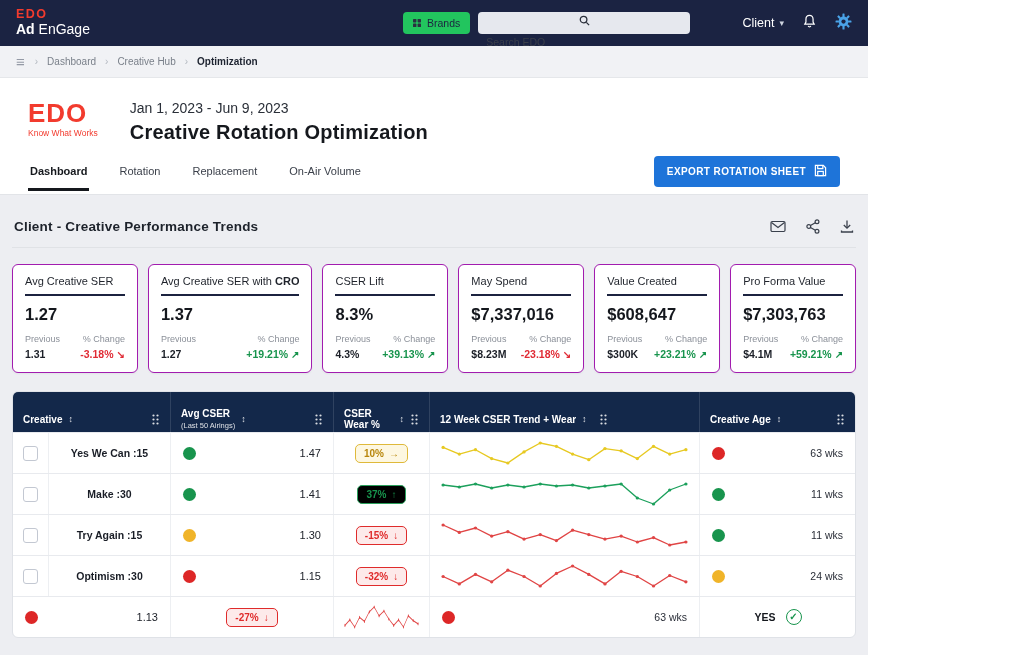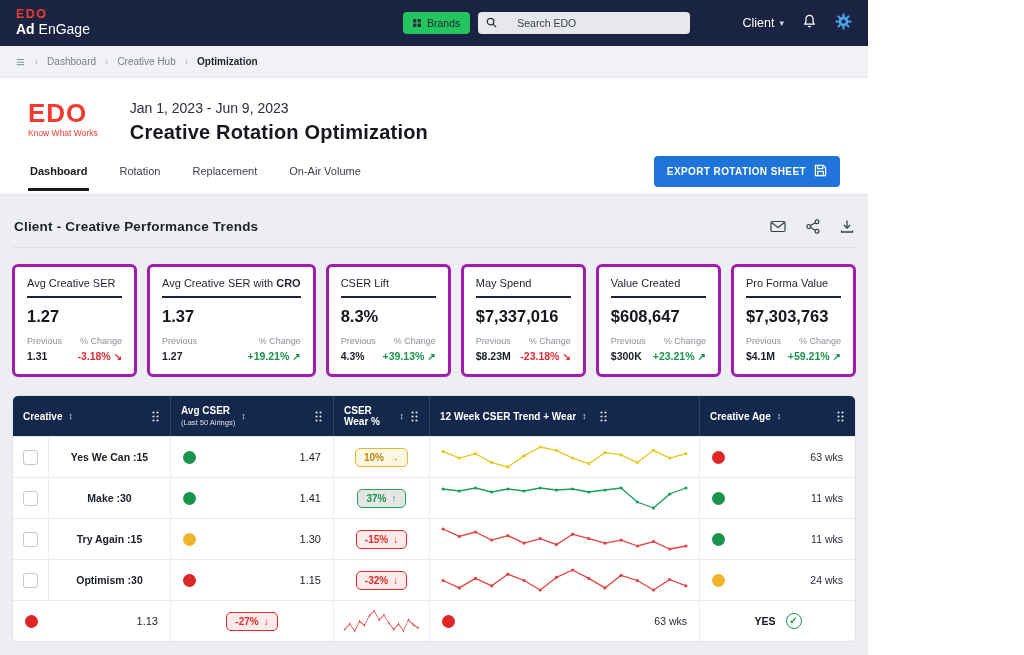--- a/index.html
+++ b/index.html
@@ -8,21 +8,21 @@
   .app { width:868px; height:655px; overflow:hidden; background:#edeef2; position:relative; }
 
   
   .topbar { height:46px; background:#1b2342; display:flex; align-items:center; padding:0 16px; position:relative; }
   .brand { line-height:1.1; cursor:pointer; }
   .brand-edo { color:#f23b2e; font-weight:bold; font-size:12.5px; letter-spacing:1.5px; }
   .brand-product { color:#fff; font-size:14px; }
   .brand-product b { font-weight:bold; }
   .topbar-center { position:absolute; left:403px; top:12px; display:flex; gap:8px; }
   .chip { height:22px; background:#22c55e; border-radius:4px; display:flex; align-items:center; gap:6px; padding:0 10px; font-size:10.5px; color:#1c2340; cursor:pointer; }
-  .searchbox { width:212px; height:22px; background:#e6e8ee; border-radius:4px; display:flex; align-items:center; gap:20px; padding:0 8px; }
+  .searchbox { width:212px; height:22px; background:#e6e8ee; border-radius:4px; display:flex; align-items:center; gap:6px; padding:0 8px;flex-direction:column; }
   .searchbox input { border:none; outline:none; background:transparent; font-size:10.5px; color:#2a2f3a; width:100%; font-family:"Liberation Sans",sans-serif; }
   .searchbox input::placeholder { color:#3a3f4a; opacity:1; }
   .topbar-right { margin-left:auto; display:flex; align-items:center; gap:18px; }
   .client { color:#fff; font-size:12.5px; display:flex; align-items:center; gap:5px; cursor:pointer; }
   .client .chev { font-size:9px; color:#cfd4e0; }
   .icon-btn { display:flex; align-items:center; cursor:pointer; }
 
   
   .crumbbar { height:32px; background:#f1f2f5; border-bottom:1px solid #e5e7ea; display:flex; align-items:center; padding:0 16px; gap:10px; }
   .hamburger { color:#949aa6; font-size:15px; cursor:pointer; }
@@ -45,36 +45,36 @@
   .export-btn { margin-left:auto; margin-bottom:7px; background:#1e74d9; color:#fff; border:none; border-radius:4px; font-size:10px; font-weight:bold; letter-spacing:.4px; padding:8px 13px; display:flex; align-items:center; gap:8px; cursor:pointer; font-family:"Liberation Sans",sans-serif; }
 
   
   .content { padding:0 12px; }
   .section-head { display:flex; align-items:center; padding:24px 2px 13px; border-bottom:1px solid #e0e2e6; margin-bottom:16px; }
   .section-title { font-size:13.5px; font-weight:bold; color:#1d222b; letter-spacing:.2px; }
   .section-icons { margin-left:auto; display:flex; align-items:center; gap:20px; }
 
   
   .kpi-row { display:flex; gap:10px; margin-bottom:18px; }
-  .kpi { flex:1; background:#fff; border:3px solid #a21caf; border-radius:6px; padding:10px 12px 12px; box-shadow:0 1px 2px rgba(20,30,60,.05); }
+  .kpi { flex:1; background:#fff; border:1px solid #a21caf; border-radius:6px; padding:10px 12px 12px; box-shadow:0 1px 2px rgba(20,30,60,.05); }
   .kpi-label { font-size:11px; color:#1f232b; border-bottom:2px solid #1c2340; padding-bottom:7px; white-space:nowrap; overflow:hidden; }
   .kpi-label b { font-weight:bold; }
   .kpi-value { font-size:16.5px; font-weight:bold; color:#14171d; margin:9px 0 10px; }
   .kpi-foot { display:flex; justify-content:space-between;align-items:center; }
   .kpi-mini { font-size:9px; color:#8b9099; margin-bottom:4px; }
   .kpi-col.right { text-align:right; }
   .kpi-prev { font-size:10.5px; font-weight:bold; color:#1b1f27; }
   .kpi-change { font-size:10.5px; font-weight:bold; }
   .kpi-change .arrow { margin-left:3px; font-size:10px; }
 
   
   .dtable { background:#fff; border:1px solid #dfe2e7; border-radius:6px; overflow:hidden; }
   .thead, .trow { display:grid; grid-template-columns:158px 163px 96px 270px 156px 1fr; }
   .thead { background:#13284a; color:#fff; height:40px; }
-  .th { display:flex; align-items:center; gap:6px; padding:2px 10px; font-size:10px; font-weight:bold; border-right:1px solid rgba(255,255,255,.12); cursor:pointer; }
+  .th { display:flex; align-items:center; gap:6px; padding:16px 10px; font-size:10px; font-weight:bold; border-right:1px solid rgba(255,255,255,.12); cursor:pointer; }
   .th:last-child { border-right:none; }
   .th-stack { display:flex; flex-direction:column; line-height:1.25; }
   .th-sub { font-size:7.5px; font-weight:normal; opacity:.85; }
   .sort-icon { font-size:9px; opacity:.85; }
   .grip { margin-left:auto; display:flex; align-items:center; }
   .grip.inline { margin-left:6px; }
   .trow { height:41px; border-top:1px solid #e8eaee; }
   .td { display:flex; align-items:center; padding:0 12px; border-right:1px solid #edeff2; }
   .td:last-child { border-right:none; }
   .td-name { padding:0; }
@@ -469,21 +469,21 @@
             <span class="cb-cell">
               <span class="checkbox"></span>
             </span>
             <span class="row-name">Make :30</span>
           </div>
         <div class="td td-cser">
             <span class="dot" style="background: rgb(24, 148, 77);"></span>
             <span class="cser-val">1.41</span>
           </div>
         <div class="td td-wear">
-            <span class="badge" style="color: rgb(24, 148, 77); border-color: rgb(43, 160, 92); background: #e5e5e5;">
+            <span class="badge" style="color: rgb(24, 148, 77); border-color: rgb(43, 160, 92); background: #000000;">
               <span>37%</span>
               <span>↑</span>
             </span>
           </div>
         <div class="td td-trend">
             <svg viewBox="0 0 240 26" preserveAspectRatio="none">
               <polyline points="3.0,4.0 18.6,6.0 34.2,3.0 49.8,7.0 65.4,4.0 81.0,6.0 96.6,3.0 112.2,5.0 127.8,4.0 143.4,7.0 159.0,5.0 174.6,3.0 190.2,17.0 205.8,23.0 221.4,9.0 237.0,3.0" fill="none" stroke="#1ca05c" stroke-width="1.3" stroke-linejoin="round"></polyline>
               <circle cx="3.0" cy="4.0" r="1.6" fill="#1ca05c"></circle>
               <circle cx="18.6" cy="6.0" r="1.6" fill="#1ca05c"></circle>
               <circle cx="34.2" cy="3.0" r="1.6" fill="#1ca05c"></circle>

